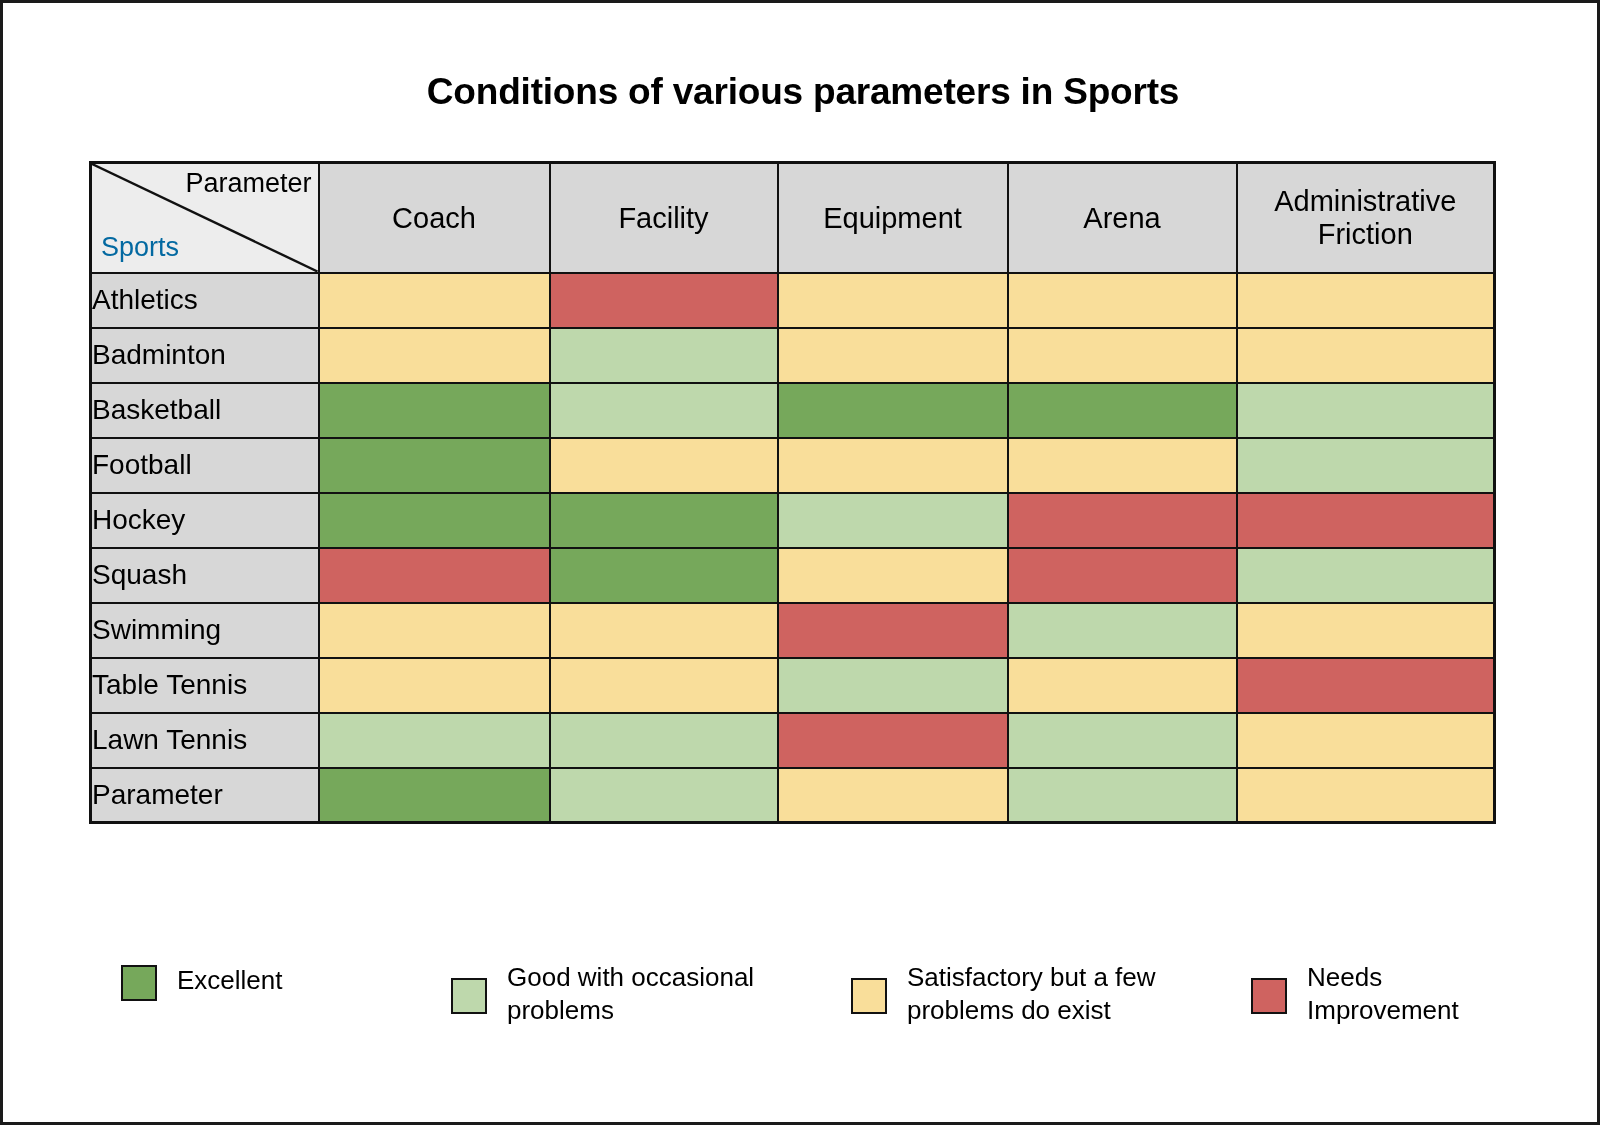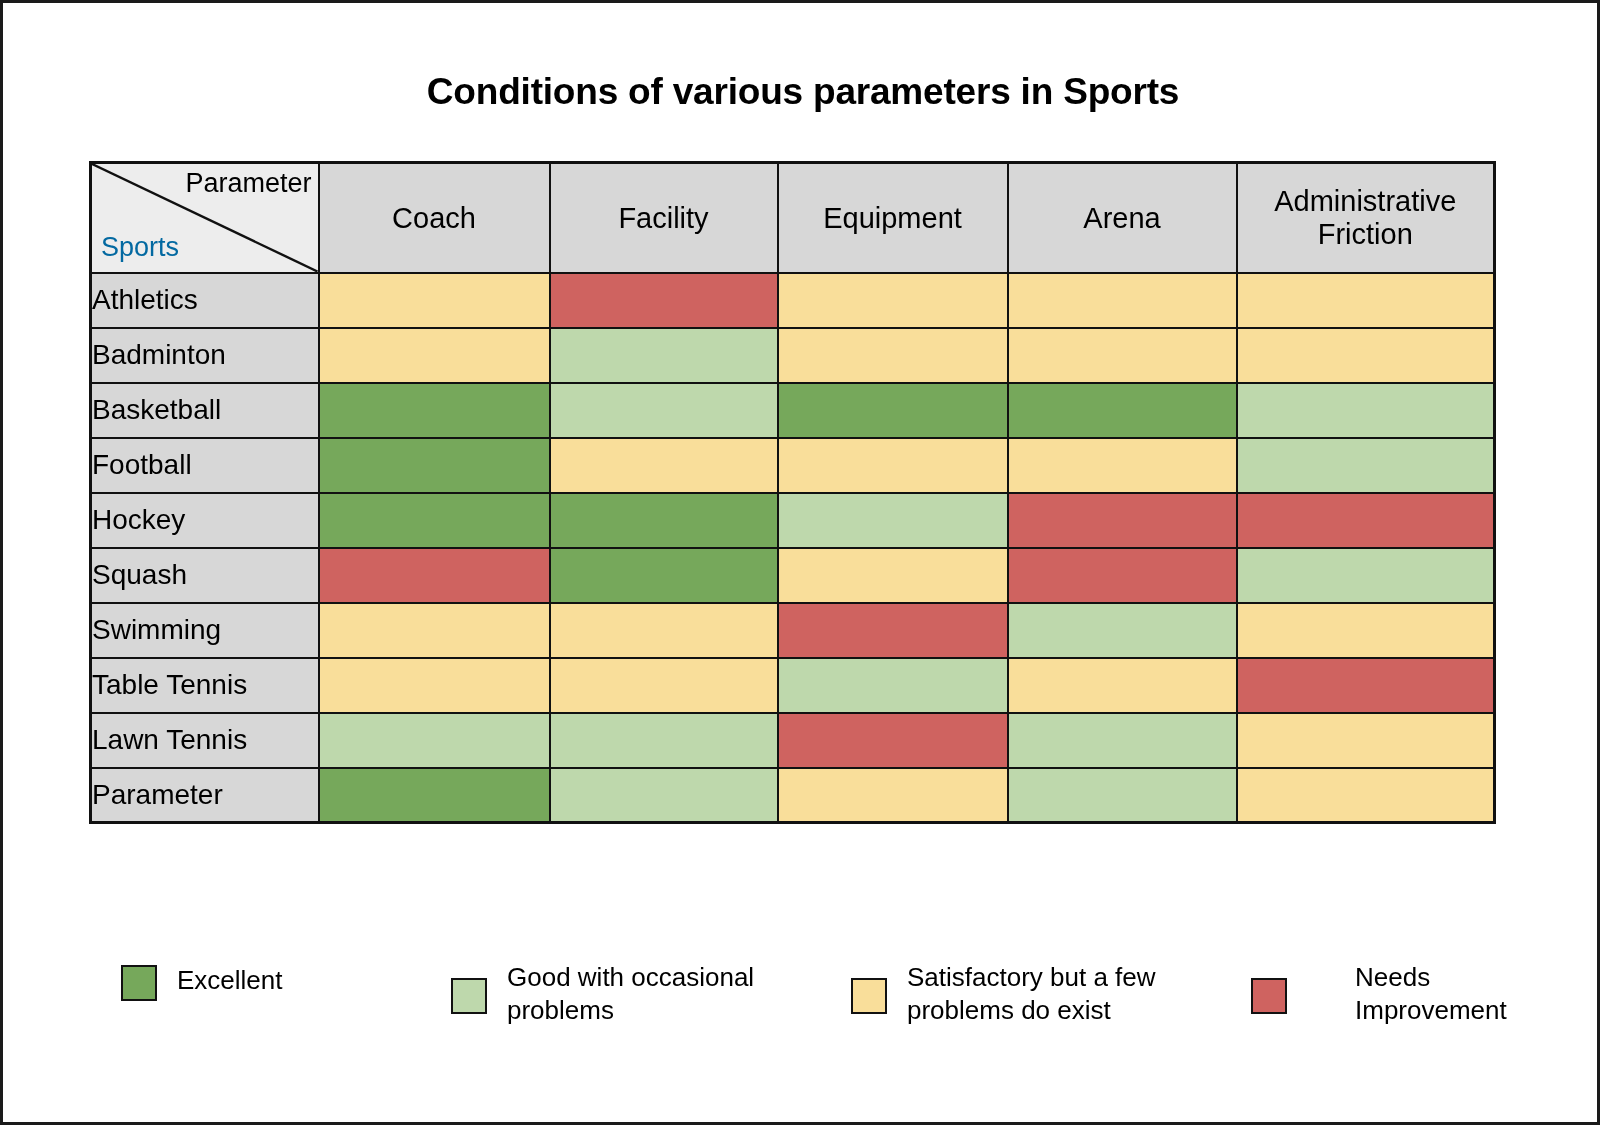--- a/index.html
+++ b/index.html
@@ -138,21 +138,21 @@
     align-items: flex-start;
   }
   .legend-item {
     display: flex;
     align-items: center;
     margin-right: 0;
   }
   .legend-item.i0 { width: 330px; }
   .legend-item.i1 { width: 400px; }
   .legend-item.i2 { width: 400px; }
-  .legend-item.i3 { width: 270px; gap: 48px; }
+  .legend-item.i3 { width: 270px; }
 
   .legend-swatch {
     width: 36px;
     height: 36px;
     border: 2px solid #111111;
     flex: 0 0 auto;
     margin-top: 4px;
   }
   .legend-text {
     margin-left: 20px;

